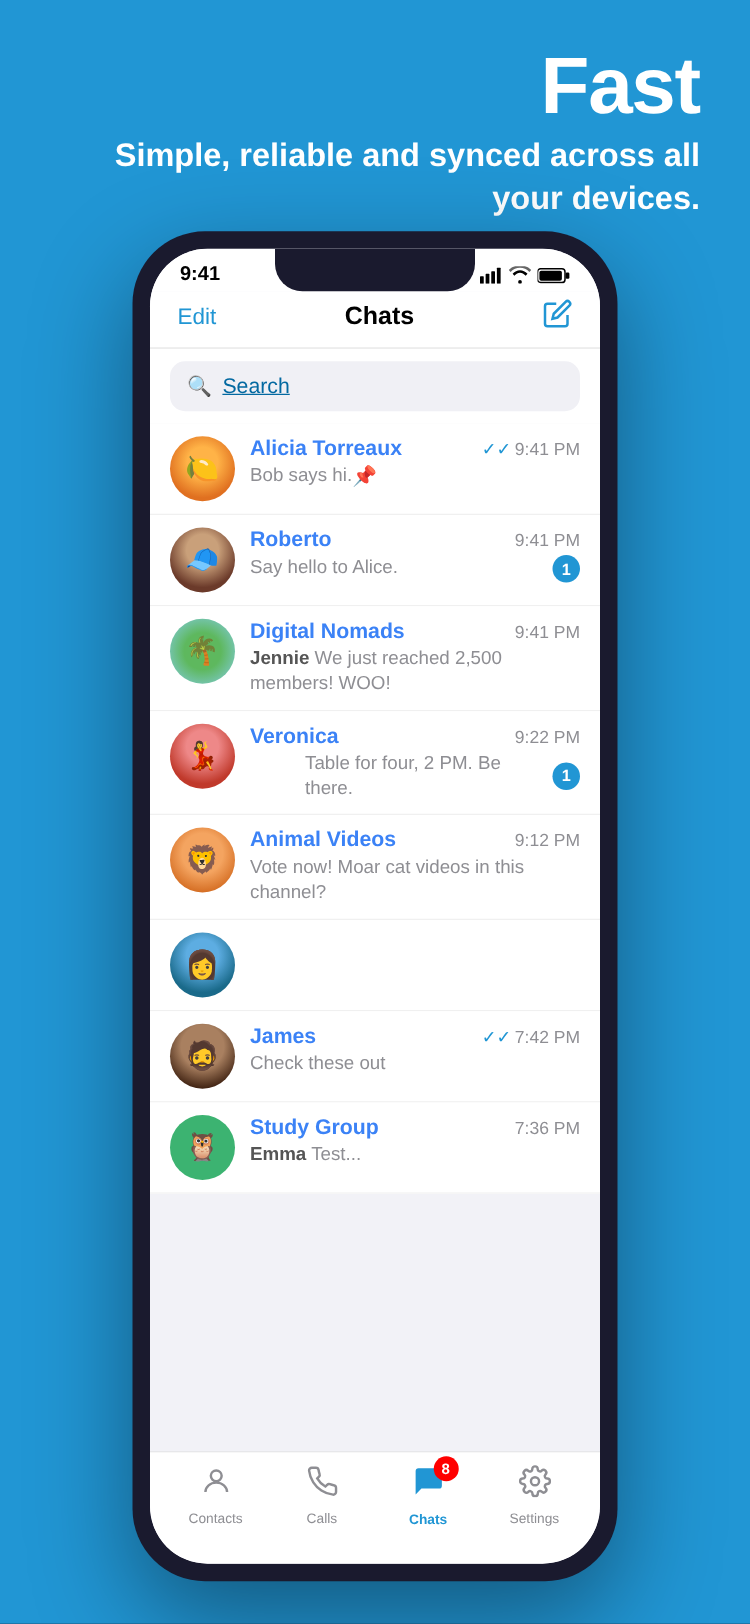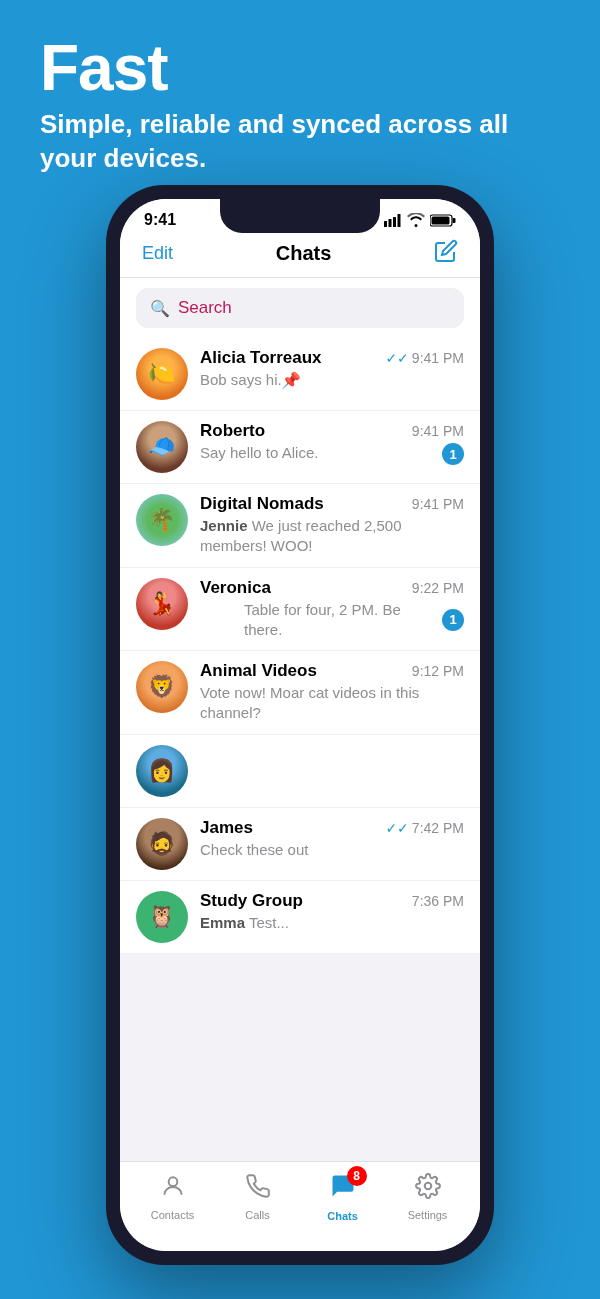--- a/index.html
+++ b/index.html
@@ -7,21 +7,21 @@
       width: 600px;
       height: 1299px;
       background: #2196d4;
       font-family: -apple-system, BlinkMacSystemFont, 'Helvetica Neue', Arial, sans-serif;
       overflow: hidden;
       position: relative;
     }
 
     
     .hero {
-      text-align: left;
+      text-align: right;
       padding: 36px 40px 20px;
       color: white;
     }
     .hero-title {
       font-size: 64px;
       font-weight: 900;
       letter-spacing: -1px;
       line-height: 1;
     }
     .hero-subtitle {
@@ -122,22 +122,23 @@
       display: flex;
       align-items: center;
       padding: 10px 14px;
       gap: 8px;
     }
     .search-icon-glyph {
       color: #8e8e93;
       font-size: 16px;
     }
     .search-placeholder {
-      color: #be185d;
+      color: #0369a1;
       font-size: 17px;
+      text-decoration: underline;
     }
 
     
     .chat-list {
       background: white;
       overflow: hidden;
     }
     .chat-item {
       display: flex;
       align-items: flex-start;
@@ -164,21 +165,21 @@
     }
     .chat-header {
       display: flex;
       justify-content: space-between;
       align-items: center;
       margin-bottom: 2px;
     }
     .chat-name {
       font-size: 17px;
       font-weight: 600;
-      color: #000000;
+      color: #3b82f6;
     }
     .chat-name.locked {
       color: #2ecc71;
     }
     .chat-time {
       font-size: 14px;
       color: #8e8e93;
       white-space: nowrap;
       display: flex;
       align-items: center;

